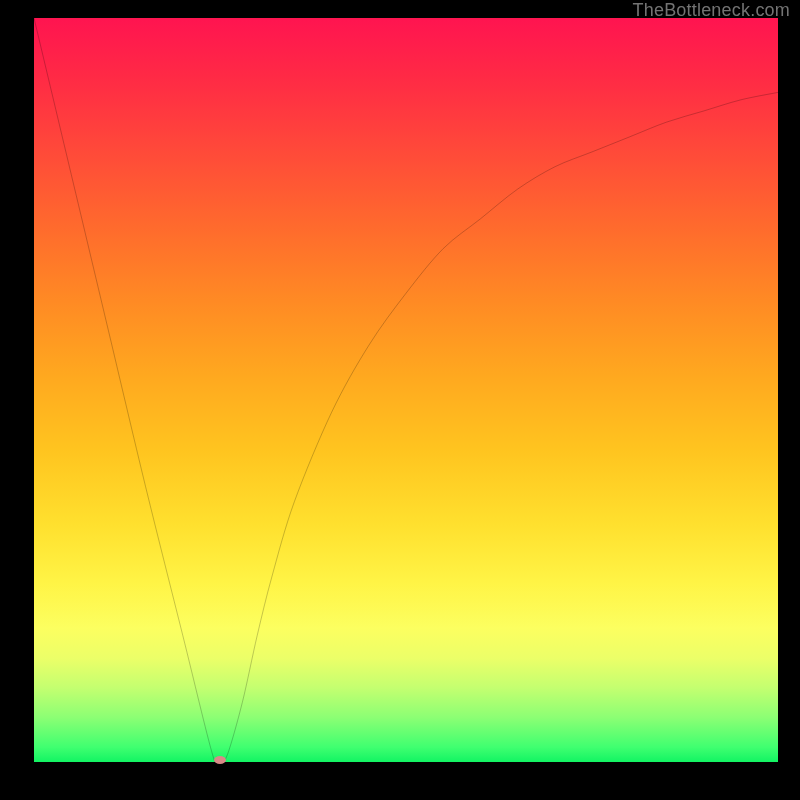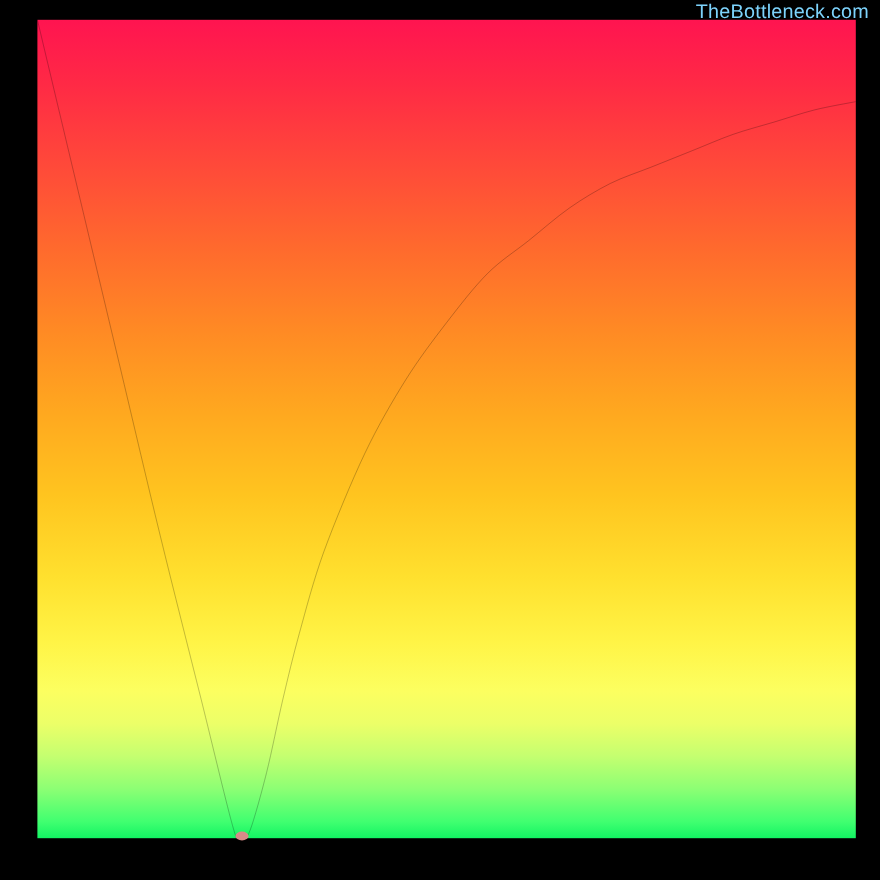--- a/index.html
+++ b/index.html
@@ -54,21 +54,21 @@
     width: 12px;
     height: 8px;
     background: #d98a88;
     border-radius: 50%;
     transform: translate(-50%, -50%);
   }
   .watermark {
     position: absolute;
     top: 0;
     right: 10px;
-    color: #7dd3fc;
+    color: #737373;
     font-size: 18px;
     font-weight: 500;
     letter-spacing: 0.2px;
   }
 </style>
 </head>
 <body>
 
 <div class="frame">
   <div class="plot-area">

